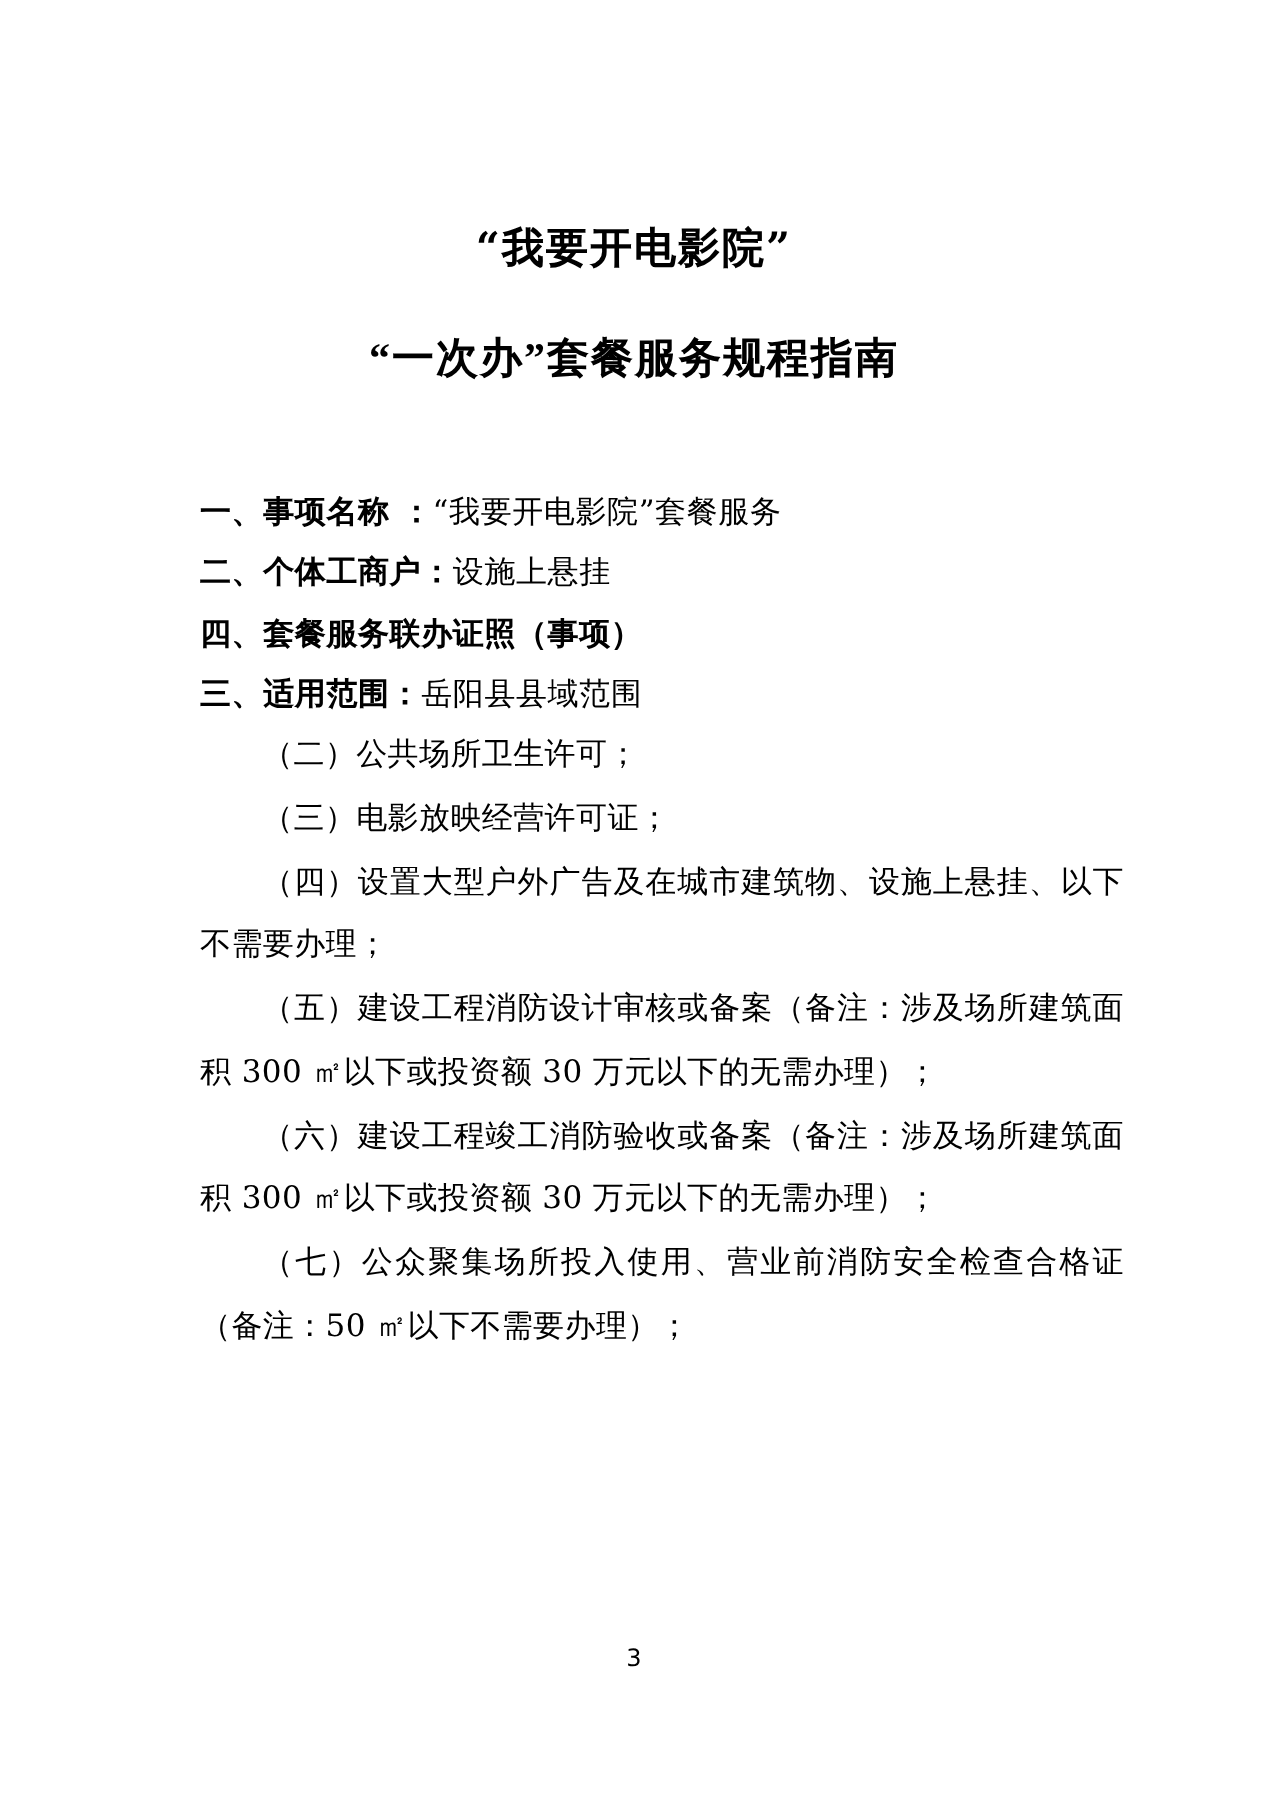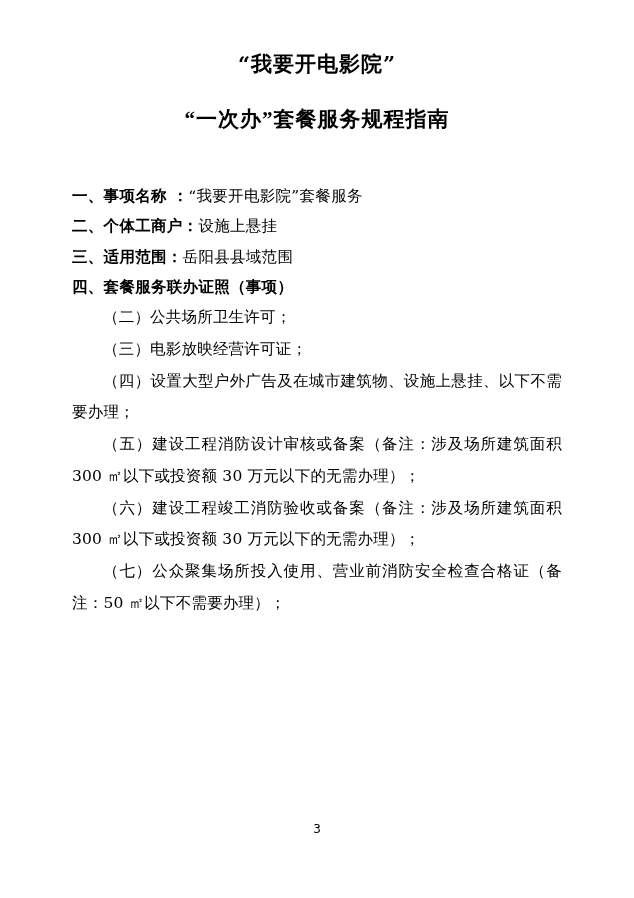--- a/index.html
+++ b/index.html
@@ -12,39 +12,40 @@
     background: #ffffff;
     font-family: "DejaVu Serif", "Liberation Serif", serif;
     color: #000000;
     overflow: hidden;
   }
   .page {
     position: relative;
     width: 634px;
     height: 898px;
     box-sizing: border-box;
-    padding: 48px 72px 40px 72px;
+    padding: 108px 72px 40px 72px;
   }
   .title-block {
     text-align: center;
   }
   .doc-title-line {
     font-size: 21px;
     font-weight: bold;
     letter-spacing: 1px;
     line-height: 1.55;
     margin: 0 0 6px 0;
   }
   .doc-title-line.second {
     margin-top: 22px;
     margin-bottom: 0;
     font-family: Liberation Serif, serif;
   }
   .body-block {
     margin-top: 46px;
+    margin-left: 28px;
   }
   .lvl1 {
     font-size: 15.5px;
     font-weight: bold;
     line-height: 1.95;
     margin: 0;
     letter-spacing: 0.3px;
   }
   .lvl1 .normal {
     font-weight: normal;
@@ -76,23 +77,23 @@
     <p class="doc-title-line">“我要开电影院”</p>
     <p class="doc-title-line second">“一次办”套餐服务规程指南</p>
   </div>
 
   <div class="body-block">
 
     <p class="lvl1"><span>一、事项名称 ：</span><span class="normal">“我要开电影院”套餐服务</span></p>
 
     <p class="lvl1"><span>二、个体工商户：</span><span class="normal">设施上悬挂</span></p>
 
+    <p class="lvl1"><span>四、套餐服务联办证照（事项）</span></p>
+
     <p class="lvl1"><span>三、适用范围：</span><span class="normal">岳阳县县域范围</span></p>
-
-    <p class="lvl1"><span>四、套餐服务联办证照（事项）</span></p>
 
     <p class="para">（二）公共场所卫生许可；</p>
     <p class="para">（三）电影放映经营许可证；</p>
     <p class="para">（四）设置大型户外广告及在城市建筑物、设施上悬挂、以下不需要办理；</p>
     <p class="para">（五）建设工程消防设计审核或备案（备注：涉及场所建筑面积 300 ㎡以下或投资额 30 万元以下的无需办理）；</p>
     <p class="para">（六）建设工程竣工消防验收或备案（备注：涉及场所建筑面积 300 ㎡以下或投资额 30 万元以下的无需办理）；</p>
     <p class="para">（七）公众聚集场所投入使用、营业前消防安全检查合格证（备注：50 ㎡以下不需要办理）；</p>
 
   </div>
 

